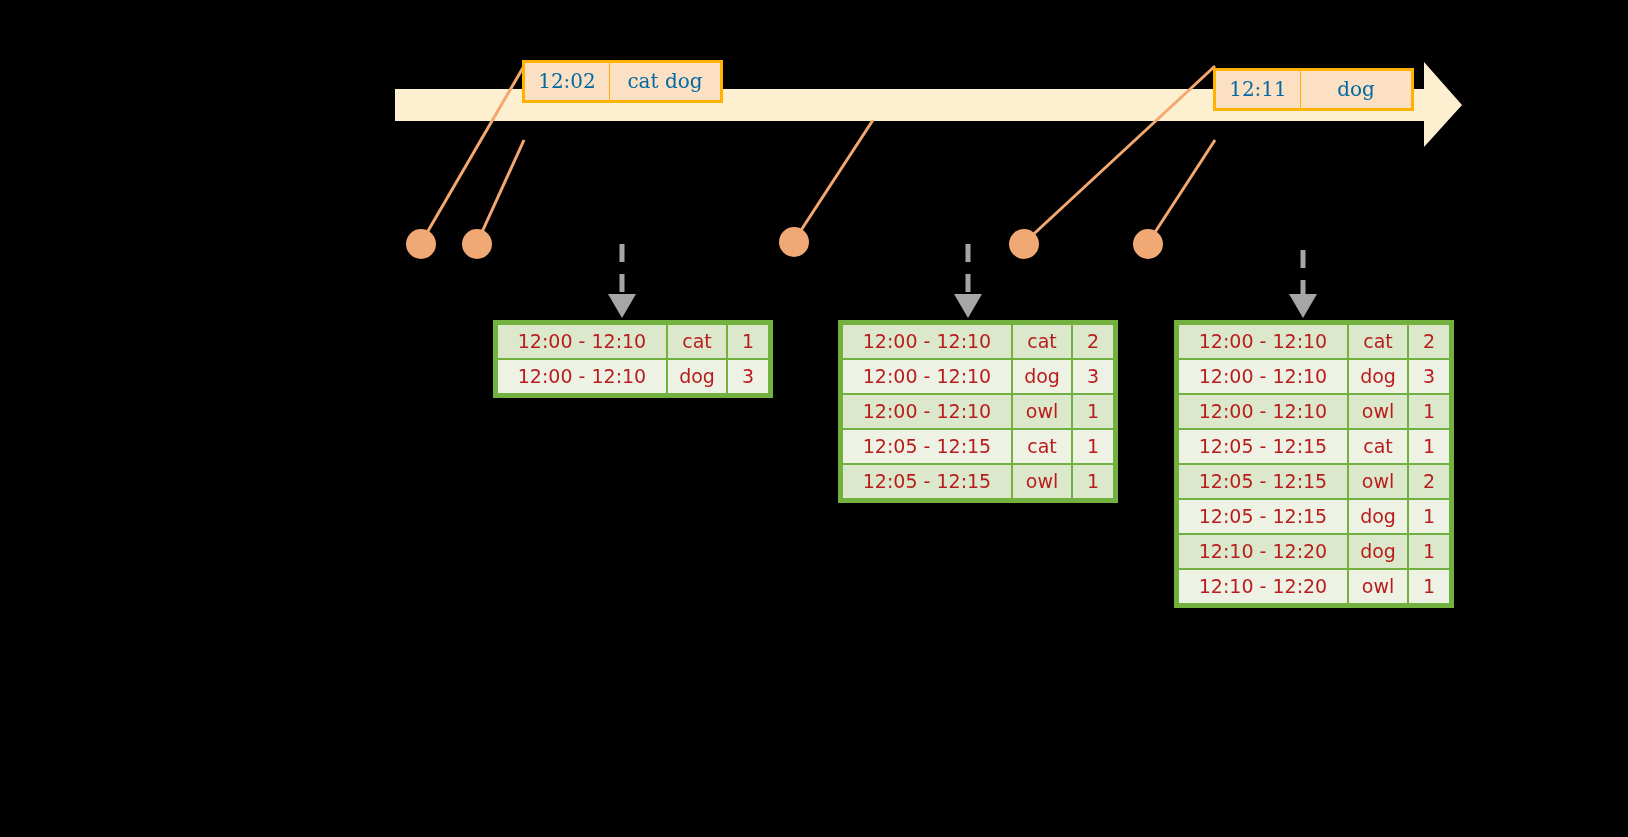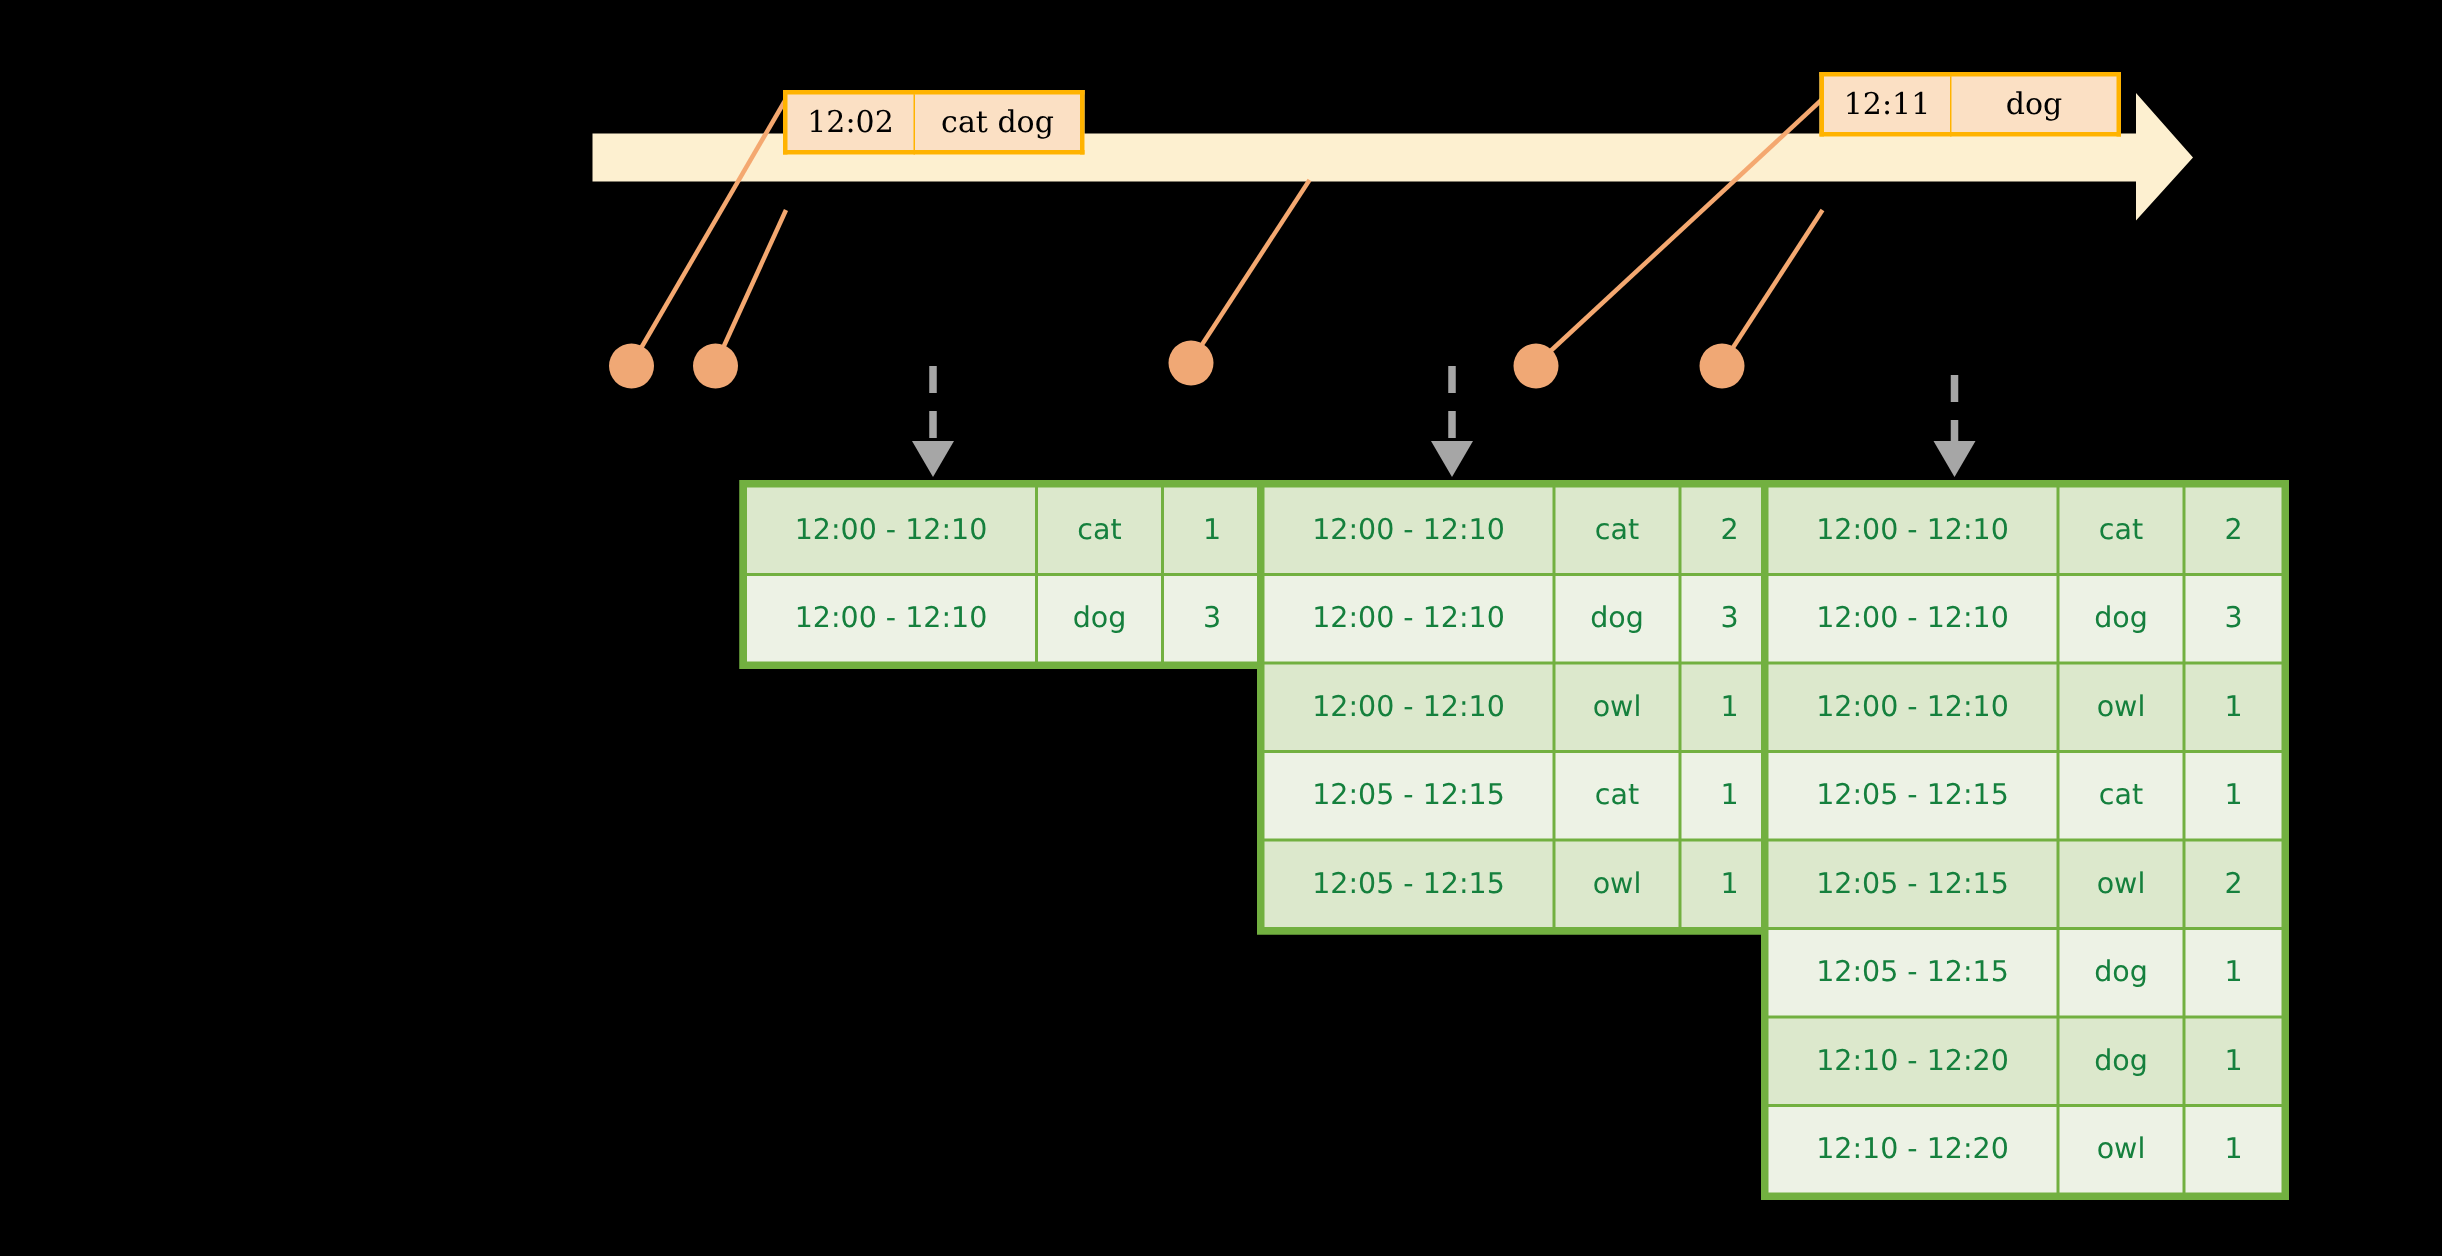--- a/index.html
+++ b/index.html
@@ -32,21 +32,21 @@
   .event-table {
     position: absolute;
     border-collapse: collapse;
     border: 3px solid #FFB300;
     background: #FFF3E0;
     z-index: 6;
   }
   .event-table td {
     border: 1.5px solid #FFB300;
     font-size: 20px;
-    color: #000000;
+    color: #0369a1;
     text-align: center;
     font-family: "DejaVu Serif", serif;
     padding: 0;
     height: 37px;
     line-height: 37px;
     white-space: nowrap;
   }
   .event-table tr:nth-child(odd) td { background: #FBE0C4; }
   .event-table tr:nth-child(even) td { background: #FDF1E3; }
   .ev-time { width: 84px; }
@@ -56,24 +56,24 @@
   .result-table {
     position: absolute;
     border-collapse: separate;
     border-spacing: 2px;
     border: 3px solid #72B040;
     background: #72B040;
     z-index: 5;
   }
   .result-table td {
     font-size: 19px;
-    color: #15803d;
+    color: #b91c1c;
     text-align: center;
     font-family: "DejaVu Sans", sans-serif;
-    padding: 12px;
+    padding: 0;
     height: 33px;
     line-height: 33px;
     white-space: nowrap;
   }
   .result-table tr.shade td { background: #DCE8CC; }
   .result-table tr.plain td { background: #EDF2E5; }
   .col-window { width: 168px; }
   .col-word { width: 58px; }
   .col-count { width: 40px; }
 </style>
@@ -111,21 +111,21 @@
   <table class="event-table" id="ev1" style="left:522px; top:60px;">
     <tbody>
         <tr>
       <td class="ev-time">12:02</td>
       <td class="ev-words">cat dog</td>
     </tr>
   </tbody>
     </table>
 
 
-  <table class="event-table" id="ev3" style="left:1213px; top:48px;">
+  <table class="event-table" id="ev3" style="left:1213px; top:68px;">
     <tbody>
         <tr>
       <td class="ev-time">12:11</td>
       <td class="ev-words">dog</td>
     </tr>
   </tbody>
     </table>
 
   <table class="result-table" id="rt1" style="left:493px; top:320px;">
     <tbody>

